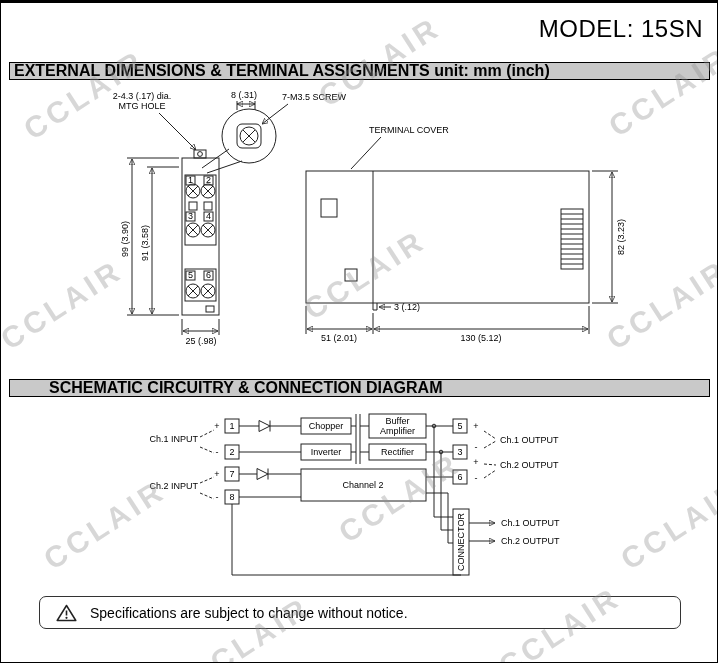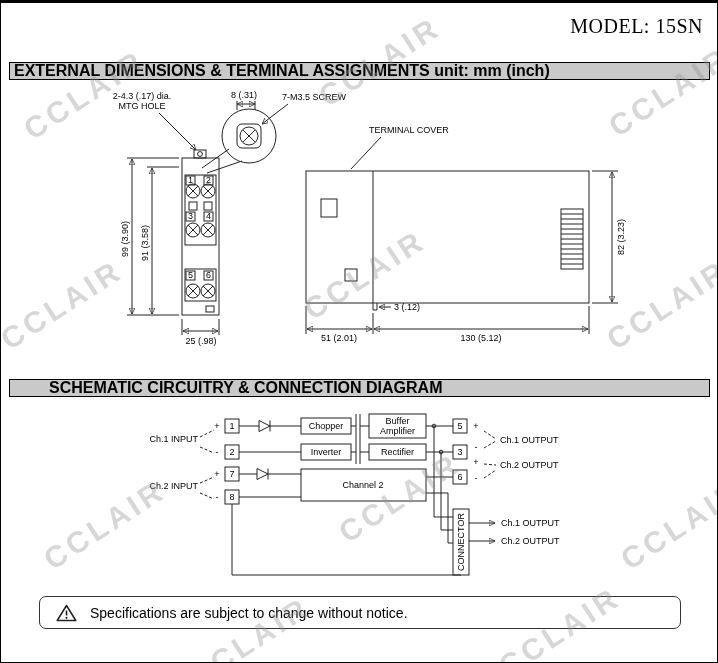--- a/index.html
+++ b/index.html
@@ -1,19 +1,19 @@
 <!DOCTYPE html>
 <html><head>
 <meta charset="utf-8">
 <style>
   html,body{margin:0;padding:0;background:#9a9a9a;}
   .page{position:relative;width:718px;height:663px;background:#fff;box-sizing:border-box;
         border-top:3px solid #000;border-left:1px solid #000;border-right:1px solid #000;border-bottom:1px solid #000;
         overflow:hidden;font-family:"Liberation Sans",sans-serif;color:#000;}
-  .model-title{position:absolute;top:12px;right:14px;font-size:20px;letter-spacing:.5px;font-family:Liberation Serif, serif;}
+  .model-title{position:absolute;top:12px;right:14px;font-size:24px;letter-spacing:.5px;}
   .section-bar{position:absolute;left:8px;width:701px;height:18px;background:#c9c9c9;border:1px solid #000;
         box-sizing:border-box;font-weight:bold;font-size:16px;line-height:16px;padding-left:4px;}
   #bar-dims{top:59px;}
   #bar-schem{top:376px;padding-left:39px;}
   svg.layer{position:absolute;left:0;}
   #svg-dims{top:80px;}
   #svg-schem{top:396px;}
   .dw line,.dw rect,.dw circle,.dw path,.dw polygon{stroke:#222;stroke-width:1;fill:none;}
   .dw text,.sc text{stroke:none;fill:#000;font-family:"Liberation Sans",sans-serif;font-size:9px;}
   .tnum{font-size:7px;}

